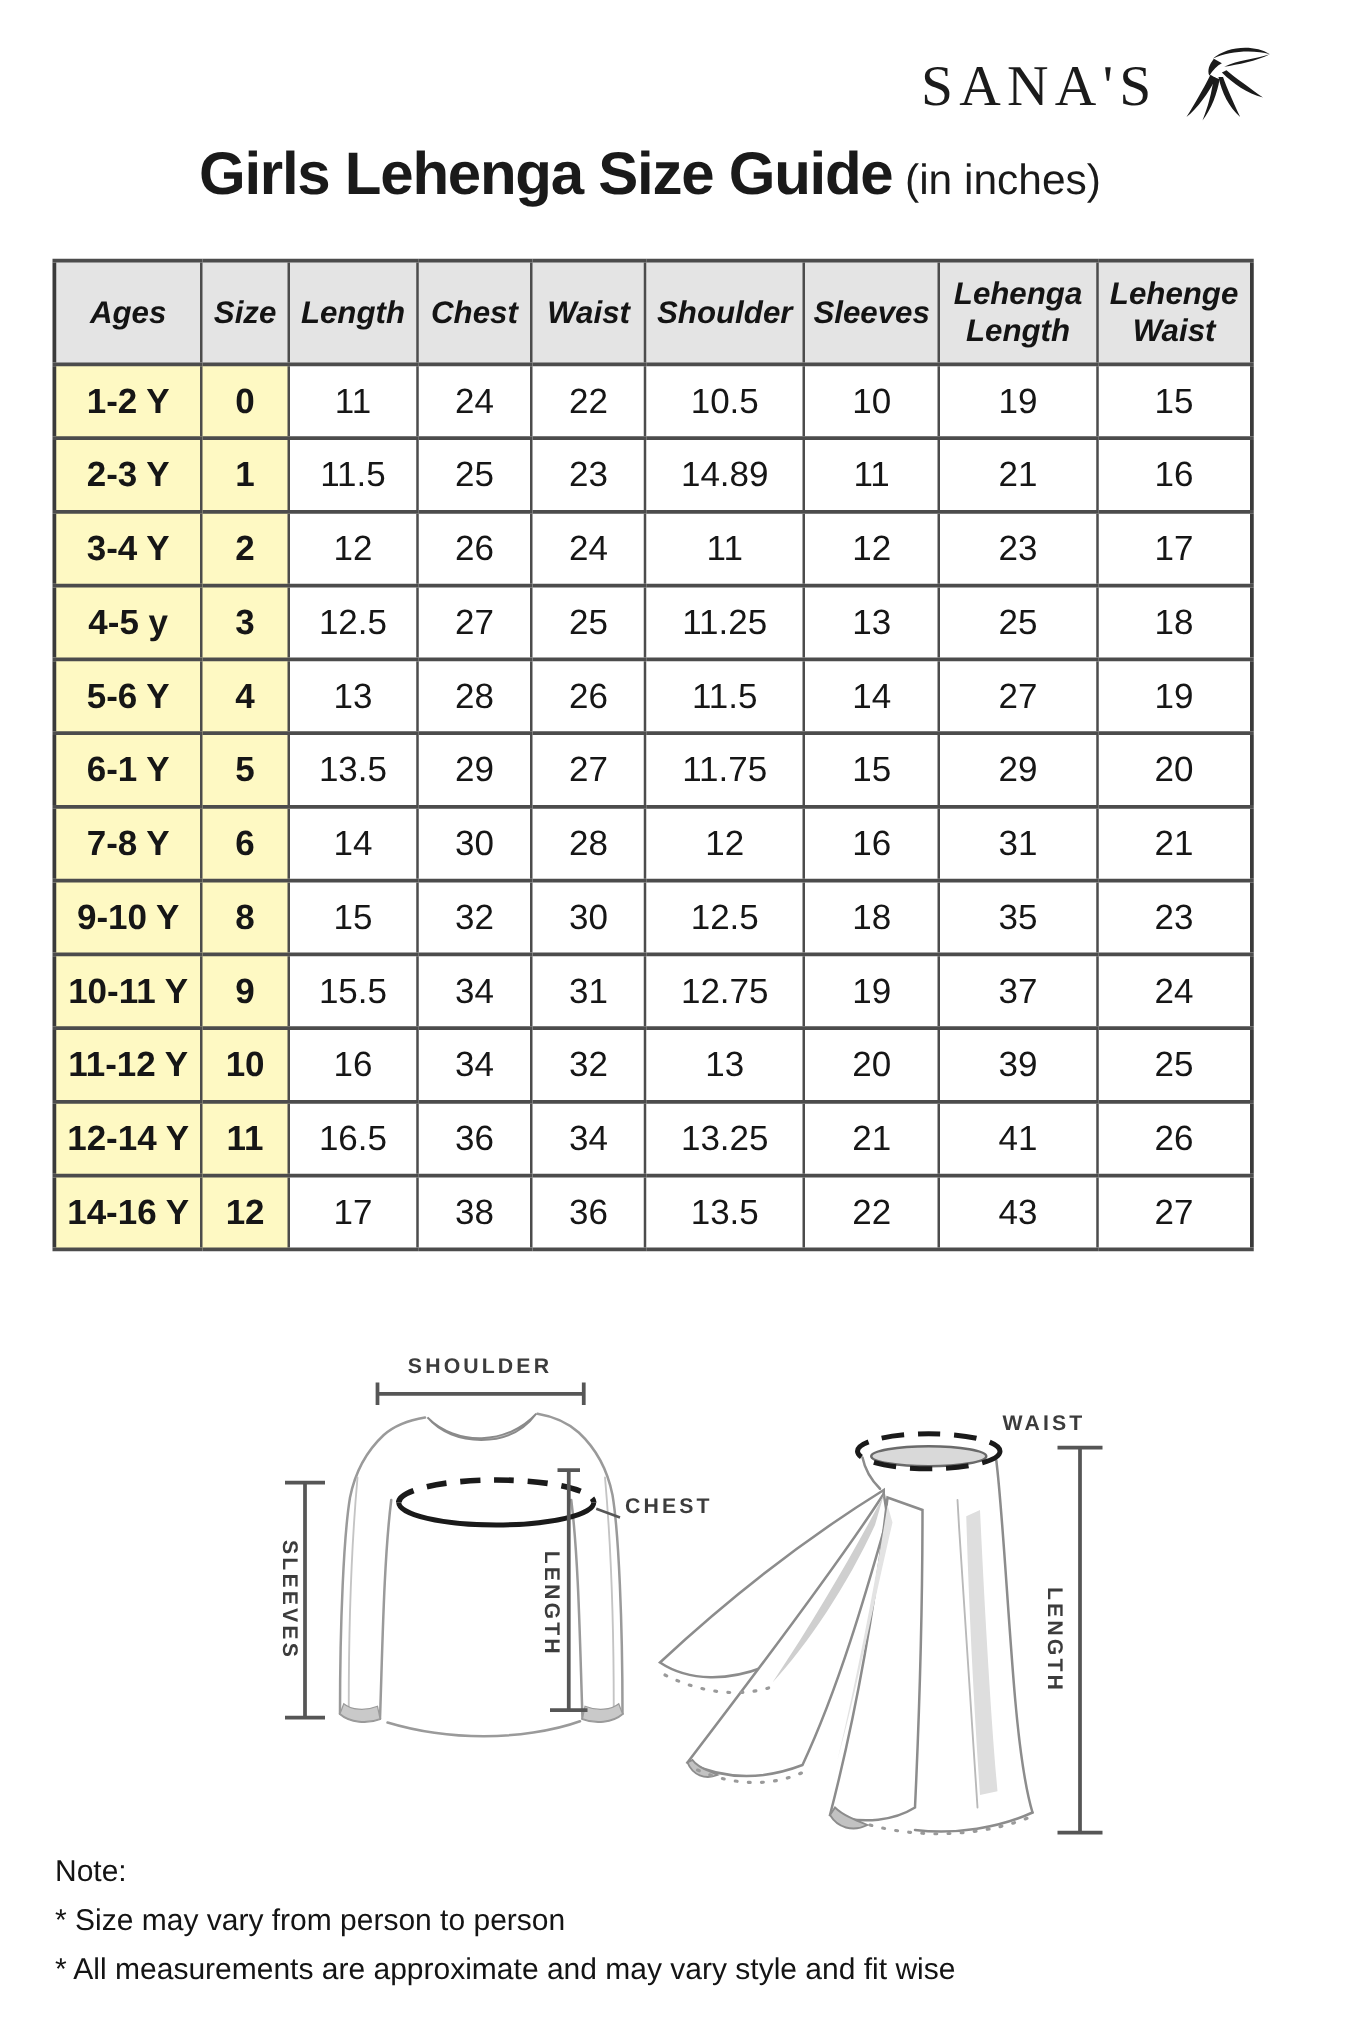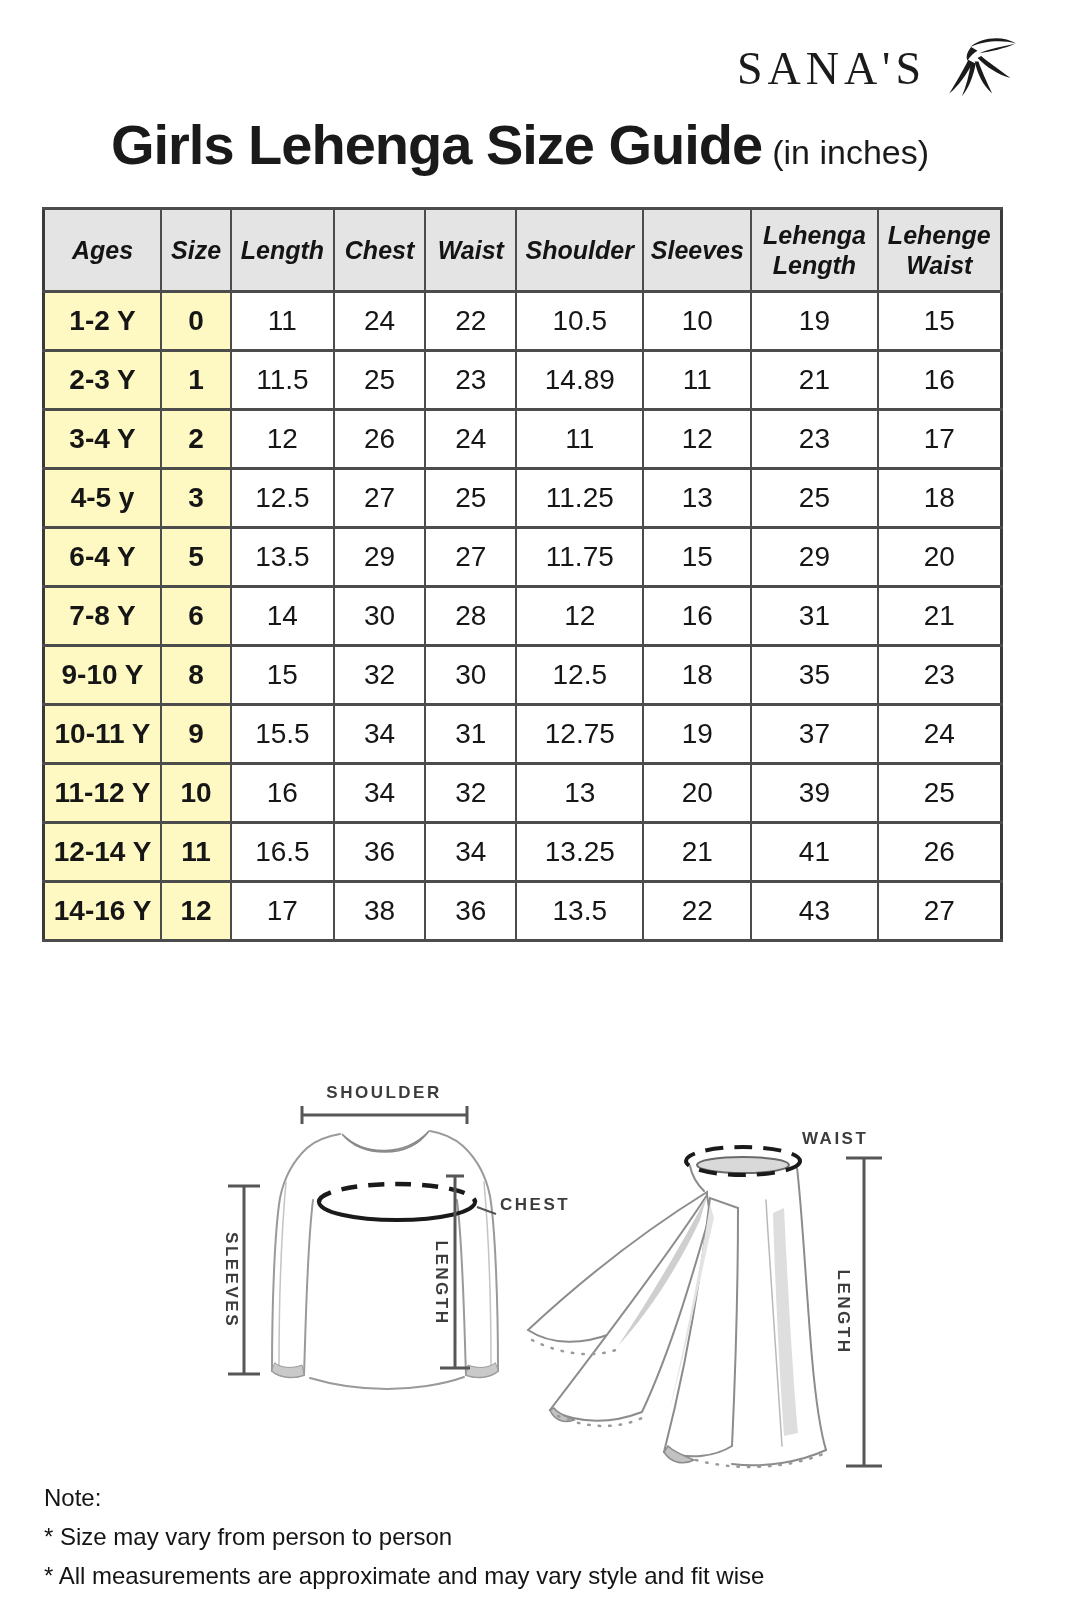--- a/index.html
+++ b/index.html
@@ -9,21 +9,21 @@
   }
   
   .logo{position:absolute;top:36px;right:60px;display:flex;align-items:center;gap:20px;}
   .logo .brand{
     font-family:"Liberation Serif",serif;font-size:46px;letter-spacing:5px;
     color:#1b1b1b;font-weight:500;
   }
   .logo svg{display:block;}
   
   .title-wrap{position:absolute;top:112px;left:0;width:100%;text-align:center;padding-right:40px;box-sizing:border-box;}
-  .title-main{font-size:56px;font-weight:700;letter-spacing:-1px;color:#1a1a1a;text-align:center;}
+  .title-main{font-size:48px;font-weight:700;letter-spacing:-1px;color:#1a1a1a;text-align:center;}
   .title-suffix{font-size:34px;font-weight:400;margin-left:10px;color:#1a1a1a;}
   
   table.size{
     position:absolute;top:207px;left:42px;width:961px;
     border-collapse:collapse;table-layout:fixed;
     border:3px solid #3a3a3a;
   }
   table.size th,table.size td{
     border:2px solid #4c4c4c;border-top-width:3px;border-bottom-width:3px;
     text-align:center;vertical-align:middle;padding:0 2px;
@@ -129,21 +129,32 @@
           <td class="lab">3</td>
           <td>12.5</td>
           <td>27</td>
           <td>25</td>
           <td>11.25</td>
           <td>13</td>
           <td>25</td>
           <td>18</td>
         </tr>
         <tr>
-          <td class="lab">6-4 Y</td>
+          <td class="lab">5-6 Y</td>
+          <td class="lab">4</td>
+          <td>13</td>
+          <td>28</td>
+          <td>26</td>
+          <td>11.5</td>
+          <td>14</td>
+          <td>27</td>
+          <td>19</td>
+        </tr>
+        <tr>
+          <td class="lab">6-1 Y</td>
           <td class="lab">5</td>
           <td>13.5</td>
           <td>29</td>
           <td>27</td>
           <td>11.75</td>
           <td>15</td>
           <td>29</td>
           <td>20</td>
         </tr>
         <tr>

